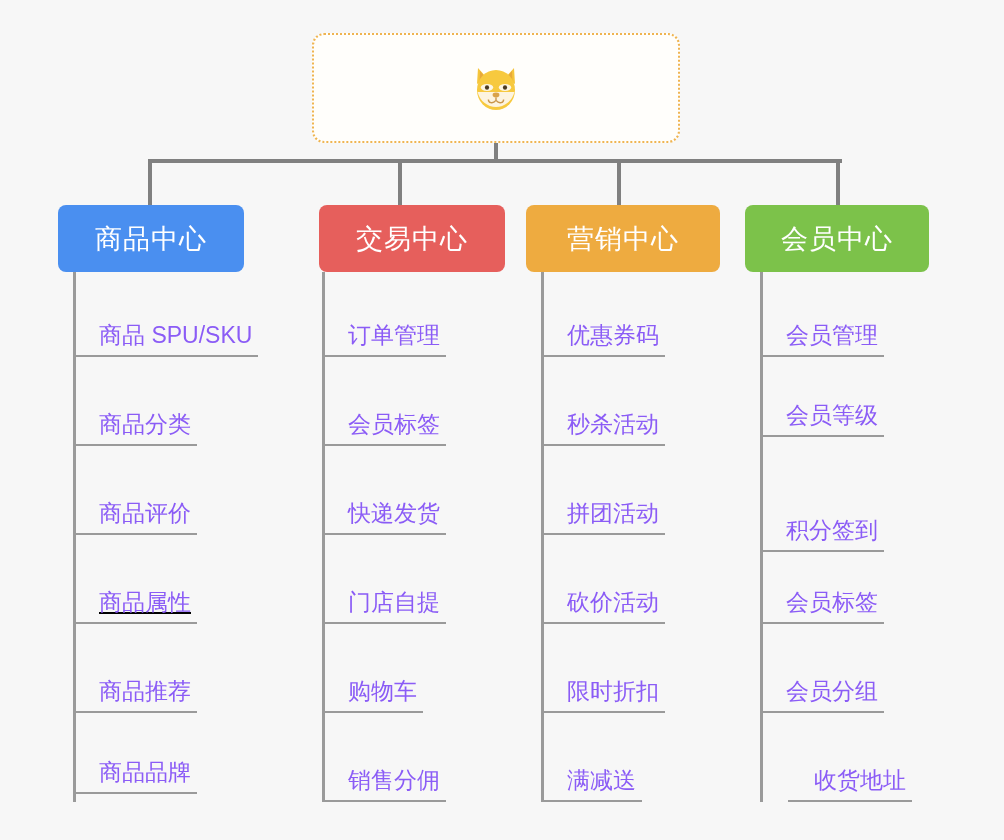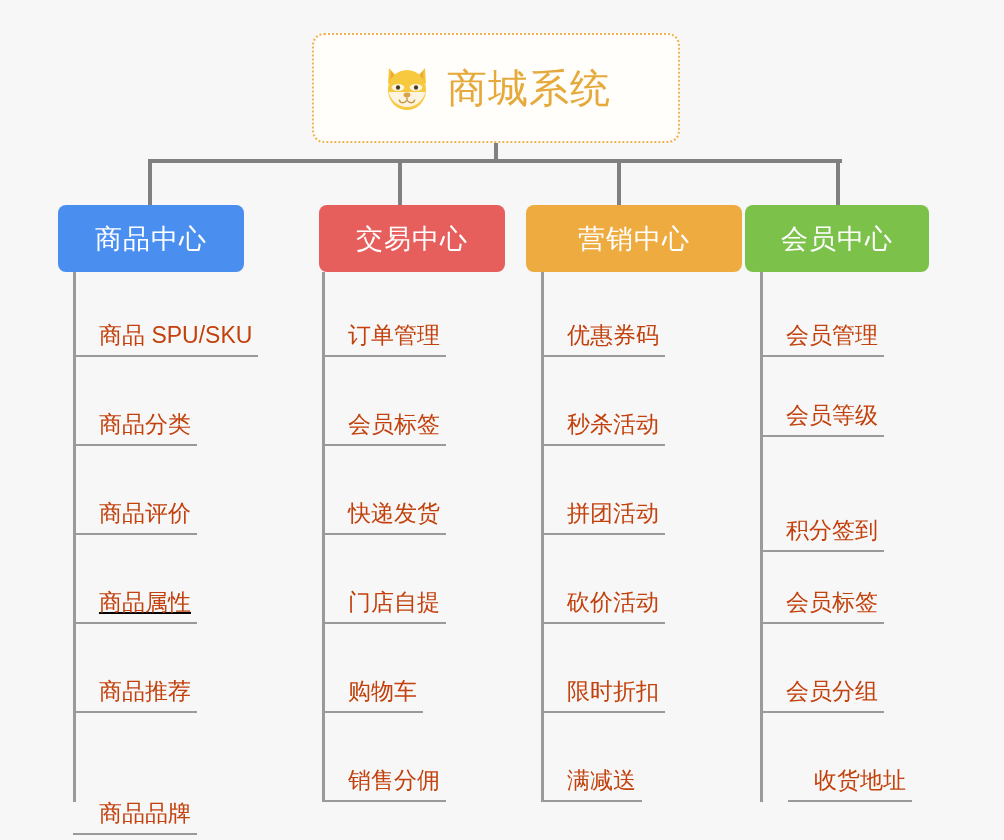--- a/index.html
+++ b/index.html
@@ -117,21 +117,21 @@
     display: flex;
     align-items: flex-end;
     box-sizing: border-box;
   }
   .leaf-label {
     display: inline-block;
     padding: 0 6px 7px 26px;
     border-bottom: 2px solid #9a9a9a;
     font-size: 23px;
     line-height: 1.15;
-    color: #c2410c;
+    color: #8b5cf6;
     white-space: nowrap;
   }
 </style>
 </head>
 <body>
 
 <div id="mindmap">
 
   <div class="root-node">
     <span class="root-emoji">
@@ -145,42 +145,41 @@
         <ellipse cx="17" cy="25.5" rx="6.2" ry="3.4" fill="#fdf6e3"></ellipse>
         <ellipse cx="35" cy="25.5" rx="6.2" ry="3.4" fill="#fdf6e3"></ellipse>
         <ellipse cx="17" cy="25.5" rx="2.1" ry="2.3" fill="#4b3a21"></ellipse>
         <ellipse cx="35" cy="25.5" rx="2.1" ry="2.3" fill="#4b3a21"></ellipse>
         <ellipse cx="26" cy="33" rx="3.4" ry="2.4" fill="#d9a24a"></ellipse>
         <path d="M26 35.4 L26 38.4" stroke="#c9954a" stroke-width="1.4" fill="none"></path>
         <path d="M26 38.4 C22.4 42.6 18.4 40.6 18.4 37.4" stroke="#c9954a" stroke-width="1.4" fill="none"></path>
         <path d="M26 38.4 C29.6 42.6 33.6 40.6 33.6 37.4" stroke="#c9954a" stroke-width="1.4" fill="none"></path>
       </svg>
     </span>
-    <span class="root-title">商城系统</span>
   </div>
 
   <div class="line line-v root-stub"></div>
   <div class="line line-h bus-bar"></div>
 
   <div id="branches">
       <div class="branch" style="left: 0px;">
         <div class="branch-drop" style="left: 148px;"></div>
         <div class="branch-header" style="left: 58px; width: 186px; background: rgb(74, 143, 240);">
           <span>商品中心</span>
         </div>
       </div>
       <div class="branch" style="left: 0px;">
         <div class="branch-drop" style="left: 398px;"></div>
         <div class="branch-header" style="left: 307px; width: 186px; background: rgb(230, 95, 92); margin-left: 12px;">
           <span>交易中心</span>
         </div>
       </div>
       <div class="branch" style="left: 0px;">
         <div class="branch-drop" style="left: 617px;"></div>
-        <div class="branch-header" style="left: 526px; width: 216px; background: rgb(238, 171, 64);">
+        <div class="branch-header" style="left: 526px; width: 194px; background: rgb(238, 171, 64);">
           <span>营销中心</span>
         </div>
       </div>
       <div class="branch" style="left: 0px;">
         <div class="branch-drop" style="left: 836px;"></div>
         <div class="branch-header" style="left: 745px; width: 184px; background: rgb(124, 194, 74);">
           <span>会员中心</span>
         </div>
       </div>
     </div>
@@ -195,21 +194,21 @@
       </li>
       <li class="leaf-item" style="top: 178px;">
         <span class="leaf-label">商品评价</span>
       </li>
       <li class="leaf-item" style="top: 267px; text-decoration: underline;">
         <span class="leaf-label">商品属性</span>
       </li>
       <li class="leaf-item" style="top: 356px;">
         <span class="leaf-label">商品推荐</span>
       </li>
-      <li class="leaf-item" style="top: 437px; margin-top: 41px;">
+      <li class="leaf-item" style="top: 437px;">
         <span class="leaf-label">商品品牌</span>
       </li>
     </ul>
     <div class="branch-trunk" style="left: 322px; top: 272px; height: 530px;"></div>
     <ul class="leaf-list" style="left: 322px; top: 268px;">
       <li class="leaf-item" style="top: 0px;">
         <span class="leaf-label">订单管理</span>
       </li>
       <li class="leaf-item" style="top: 89px;">
         <span class="leaf-label">会员标签</span>

